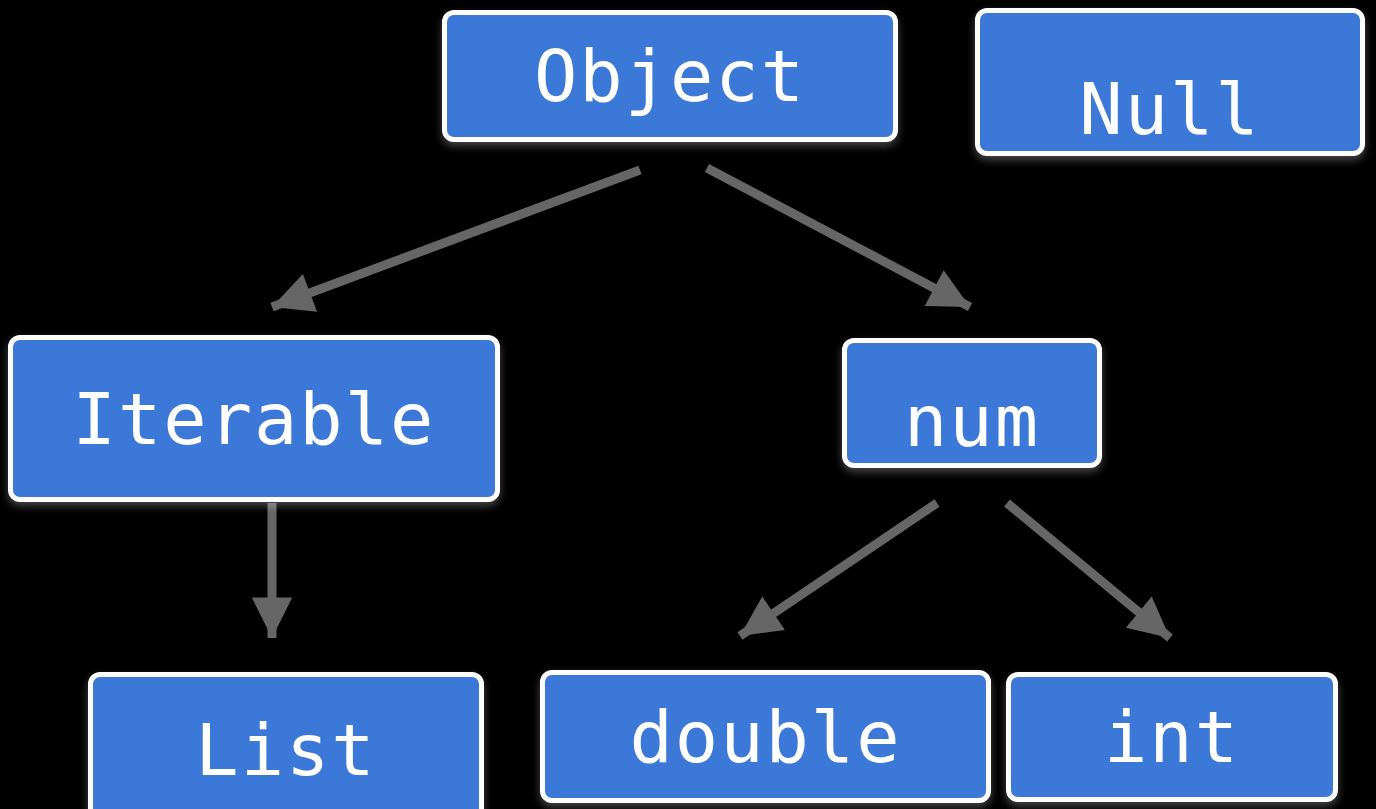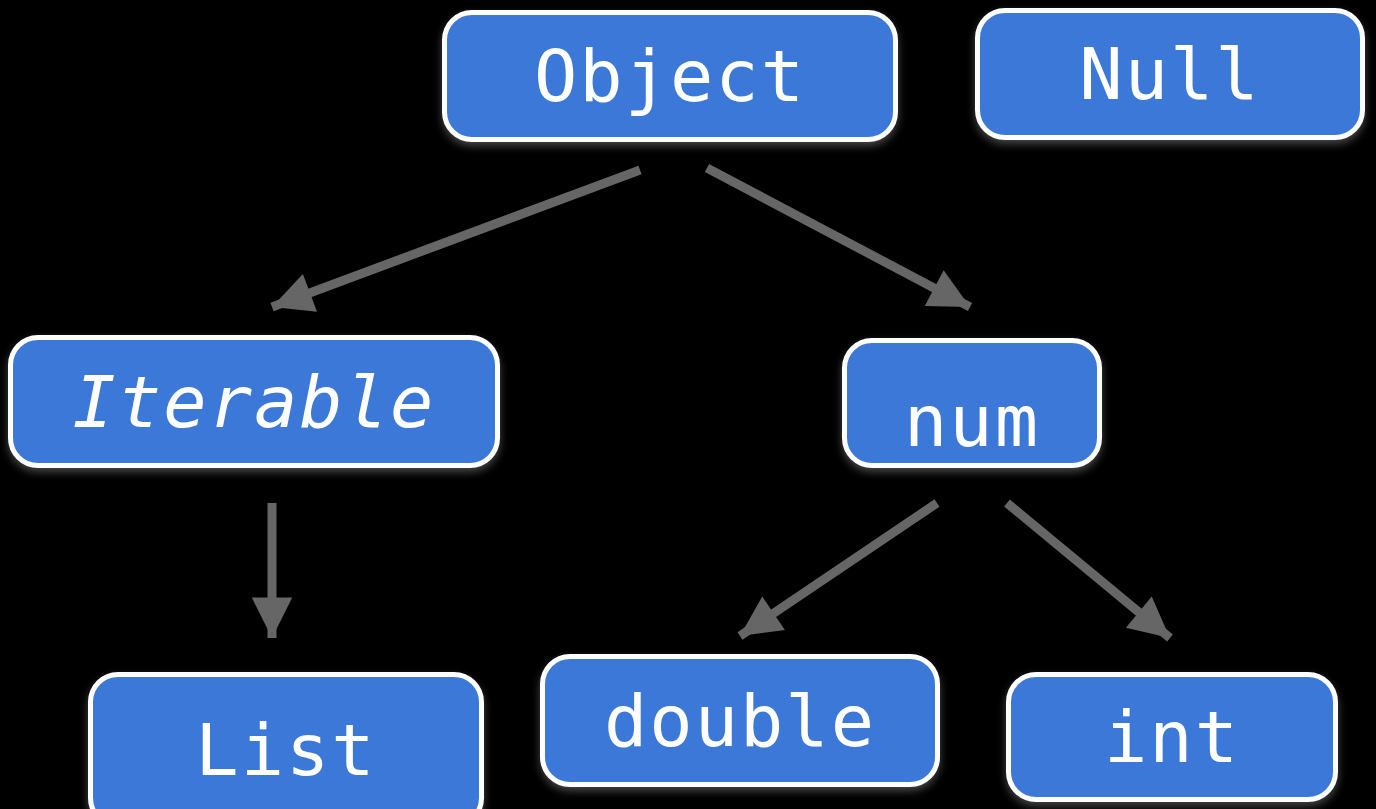--- a/index.html
+++ b/index.html
@@ -19,36 +19,36 @@
   .canvas{
     position:relative;
     width:1376px;height:809px;
     background:var(--bg);
   }
   .node{
     position:absolute;
     box-sizing:border-box;
     background:var(--node-fill);
     border:5px solid var(--node-border);
-    border-radius:30px;
+    border-radius:12px;
     color:var(--node-text);
     font-size:72px;
     display:flex;
     align-items:center;
     justify-content:center;
     box-shadow:0 4px 8px rgba(255,255,255,0.28);
     letter-spacing:2px;
     user-select:none;
   }
   .node-object  {left:442px; top:10px;  width:456px; height:132px;}
-  .node-null    {left:975px; top:8px;   width:390px; height:132px;}
-  .node-iterable{left:8px;   top:335px; width:492px; height:133px;font-style:italic;}
+  .node-null    {left:975px; top:8px;   width:390px; height:148px;align-items:flex-end;}
+  .node-iterable{left:8px;   top:335px; width:492px; height:167px;}
   .node-num     {left:842px; top:338px; width:260px; height:130px;align-items:flex-end;}
   .node-list    {left:72px;  top:672px; width:396px; height:156px;margin-left:16px;}
-  .node-double  {left:540px; top:654px; width:400px; height:133px;}
+  .node-double  {left:540px; top:670px; width:451px; height:133px;}
   .node-int     {left:1006px;top:672px; width:332px; height:130px;}
   svg.arrows{
     position:absolute;
     left:0;top:0;
     width:1376px;height:809px;
     pointer-events:none;
   }
   svg.arrows line{
     stroke:var(--arrow);
     stroke-width:9;

